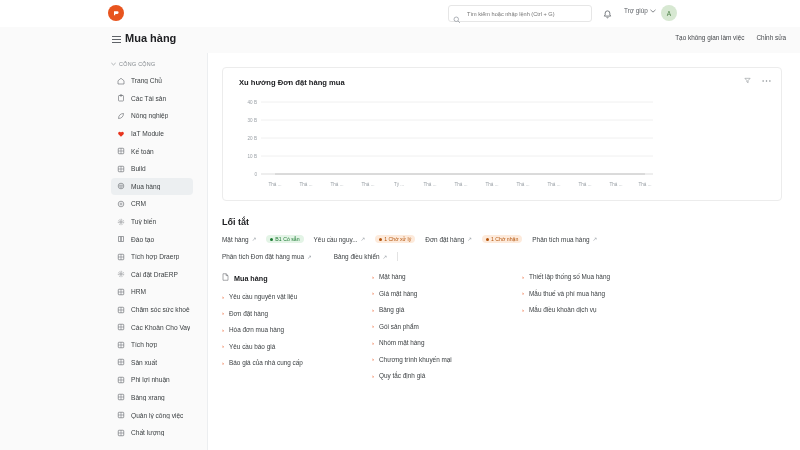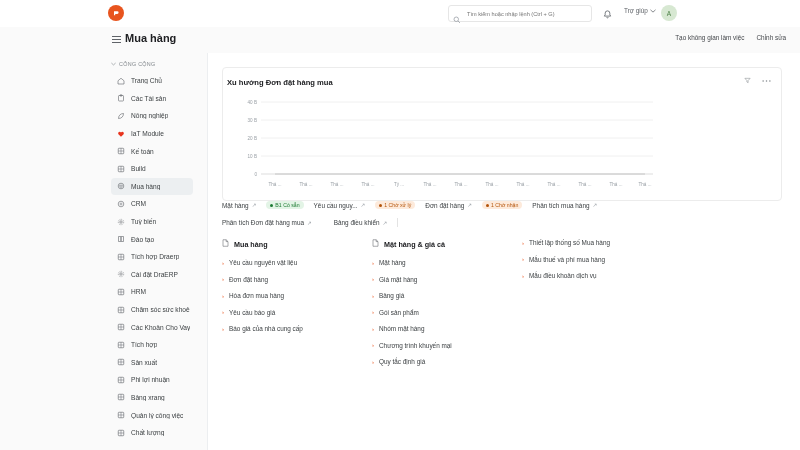--- a/index.html
+++ b/index.html
@@ -88,21 +88,21 @@
   
   .main {
     flex: 1; background: #fff; border-left: 1px solid #eceef0;
     padding: 14px 0 0 0; overflow: hidden; position: relative;
   }
   .card {
     margin: 0 18px 0 14px; border: 1px solid #ececec; border-radius: 4px;
     background: #fff; position: relative; height: 134px;
   }
   .card-title {
-    position: absolute; left: 4px; top: 10px; font-size: 7.6px;
+    position: absolute; left: 16px; top: 10px; font-size: 7.6px;
     font-weight: bold; color: #202124;
   }
   .card-tools { position: absolute; right: 10px; top: 9px; display: flex; gap: 11px; }
   .card-tools span { font-size: 7px; color: #80868b; cursor: pointer; }
 
   .chart { position: absolute; left: 12px; top: 30px; right: 10px; bottom: 8px; }
   .chart svg { display: block; }
 
   .sec-title {
     margin: 16px 0 8px 14px; font-size: 9px; font-weight: bold; color: #202124;
@@ -427,20 +427,21 @@
             <text x="319" y="88" text-anchor="middle" font-family="Liberation Sans, sans-serif" font-size="4.6" fill="#9aa0a6">Thá ...</text>
             <text x="350" y="88" text-anchor="middle" font-family="Liberation Sans, sans-serif" font-size="4.6" fill="#9aa0a6">Thá ...</text>
             <text x="381" y="88" text-anchor="middle" font-family="Liberation Sans, sans-serif" font-size="4.6" fill="#9aa0a6">Thá ...</text>
             <text x="410" y="88" text-anchor="middle" font-family="Liberation Sans, sans-serif" font-size="4.6" fill="#9aa0a6">Thá ...</text>
 
             <polyline points="40,76 71,76 102,76 133,76 164,76 195,76 226,76 257,76 288,76 319,76 350,76 381,76 410,76" fill="none" stroke="#bdbdbd" stroke-width="0.8"></polyline>
           </svg>
         </div>
       </div>
 
+      <div class="sec-title">Lối tắt</div>
       <div class="chip-rows">
         <div class="chip-row">
           <span class="chip">
             <span>Mặt hàng</span>
             <span class="ext">↗</span>
           </span>
           <span class="badge green">
             <span class="dot"></span>
             <span>B1 Có sẵn</span>
           </span>
@@ -508,27 +509,20 @@
               <span class="bullet">›</span>
               <span>Yêu cầu báo giá</span>
             </div>
           <div class="col-link">
               <span class="bullet">›</span>
               <span>Báo giá của nhà cung cấp</span>
             </div>
         </div>
 
         <div class="col">
-          <div class="col-head">
-            <span><svg width="7" height="8" viewBox="0 0 14 16">
-                  <path d="M2 1.5h6.2L12 5.2v9.3H2z" fill="none" stroke="#5f6368" stroke-width="1.1"></path>
-                  <path d="M8.2 1.5v3.7H12" fill="none" stroke="#5f6368" stroke-width="1.1"></path>
-                </svg></span>
-            <span>Mặt hàng &amp; giá cả</span>
-          </div>
           <div class="col-link">
               <span class="bullet">›</span>
               <span>Mặt hàng</span>
             </div>
           <div class="col-link">
               <span class="bullet">›</span>
               <span>Giá mặt hàng</span>
             </div>
           <div class="col-link">
               <span class="bullet">›</span>

